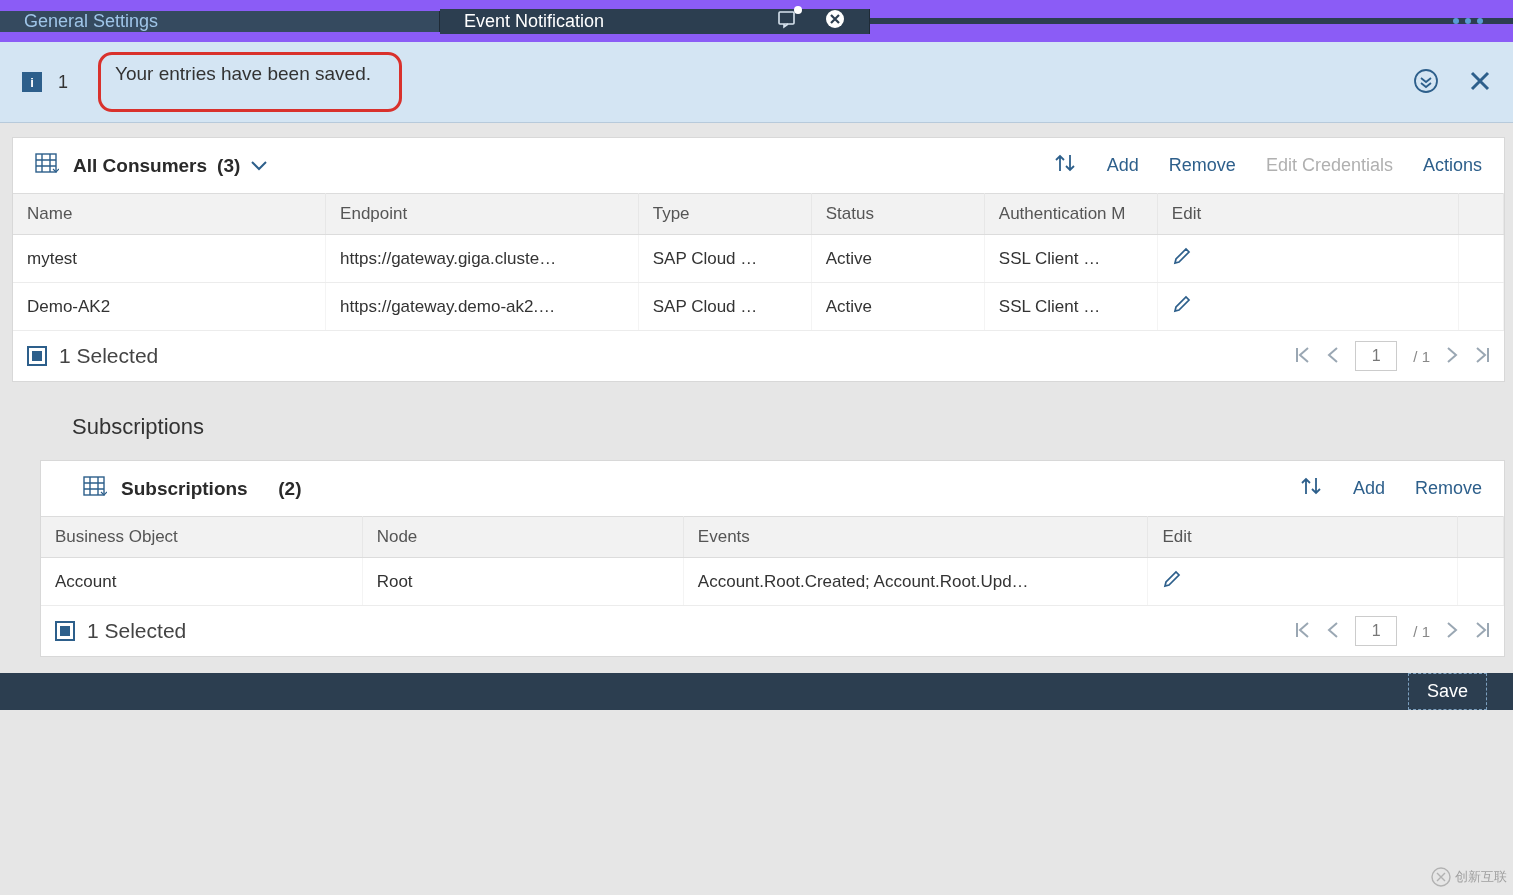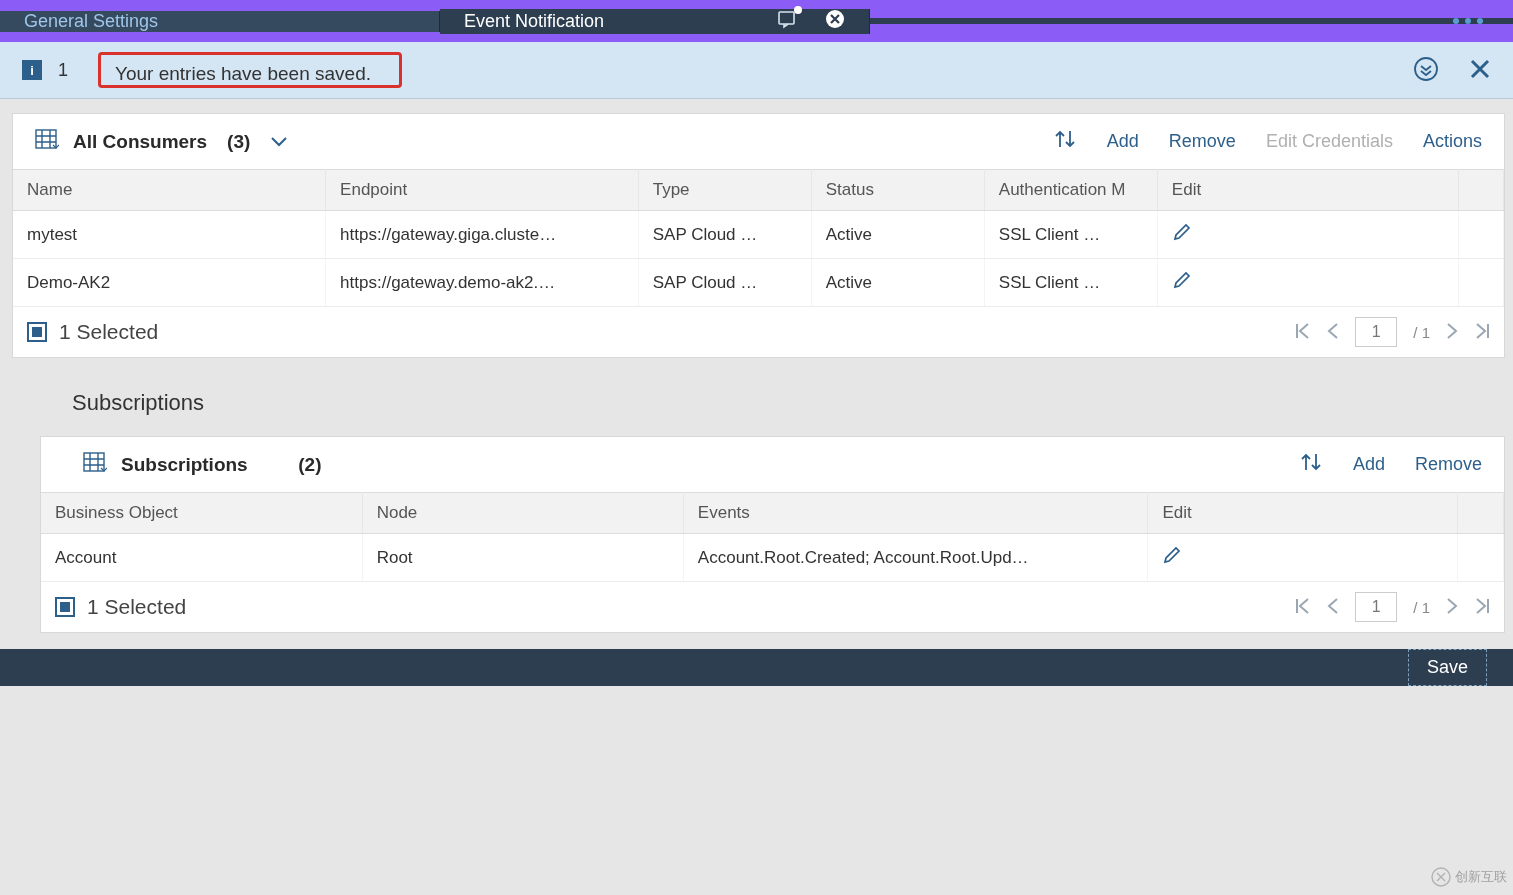--- a/index.html
+++ b/index.html
@@ -10,28 +10,28 @@
 .tab.active{background:#2c3e50;color:#fff;font-weight:500;flex:0 0 430px}
 .tab .title{flex:1}
 .tab-icons{display:flex;gap:26px;align-items:center;margin-left:auto}
 .tab-icons svg{cursor:pointer}
 .top-right{flex:1;background:#2c3e50;display:flex;justify-content:flex-end;align-items:center;padding-right:30px}
 .more-dots{display:flex;gap:6px}
 .more-dots span{width:6px;height:6px;border-radius:50%;background:#5a9bd4}
 .msgbar{background:#d4e5f3;display:flex;align-items:center;padding:10px 22px 10px 22px;position:relative;border-bottom:1px solid #b7cadb}
 .msg-icon{width:20px;height:20px;background:#2d5f8b;color:#fff;display:flex;align-items:center;justify-content:center;font-weight:bold;font-size:13px;margin-right:16px}
 .msg-count{font-size:18px;color:#333;margin-right:30px}
-.msg-highlight{border:3px solid #d9312c;border-radius:4px;padding:8px 28px 0 14px;font-size:19px;color:#333}
+.msg-highlight{border:3px solid #d9312c;border-radius:14px;padding:8px 28px 24px 14px;font-size:19px;color:#333}
 .msg-actions{margin-left:auto;display:flex;gap:30px;align-items:center}
 .msg-actions svg{cursor:pointer}
 .page{padding:0 8px 0 12px;background:#e6e6e6}
 .panel{background:#fff;margin-top:14px;border:1px solid #d8d8d8}
 .panel-toolbar{display:flex;align-items:center;padding:14px 22px;gap:14px}
 .grid-icon{color:#2d5f8b}
-.panel-title{font-weight:600;font-size:19px;color:#2a2a2a;display:flex;align-items:center;gap:20px}
+.panel-title{font-weight:600;font-size:19px;color:#2a2a2a;display:flex;align-items:center;gap:10px}
 .panel-title .caret{color:#2d5f8b}
 .toolbar-right{margin-left:auto;display:flex;align-items:center;gap:30px;font-size:18px}
 .toolbar-right .sort-icon{color:#2d5f8b;cursor:pointer}
 .toolbar-right a{color:#2d5f8b;cursor:pointer}
 .toolbar-right a.disabled{color:#b0b0b0;cursor:default}
 .table{width:100%;border-collapse:collapse}
 .table th{background:#f2f2f2;text-align:left;font-weight:400;color:#555;padding:10px 14px;border-top:1px solid #dcdcdc;border-bottom:1px solid #dcdcdc;border-right:1px solid #e7e7e7;font-size:17px}
 .table td{padding:11px 14px;border-bottom:1px solid #ececec;font-size:17px;color:#333;white-space:nowrap;overflow:hidden;text-overflow:ellipsis;border-right:1px solid #f4f4f4}
 .table tr.sel td{background:#eef4f9}
 .edit-cell svg{cursor:pointer}

